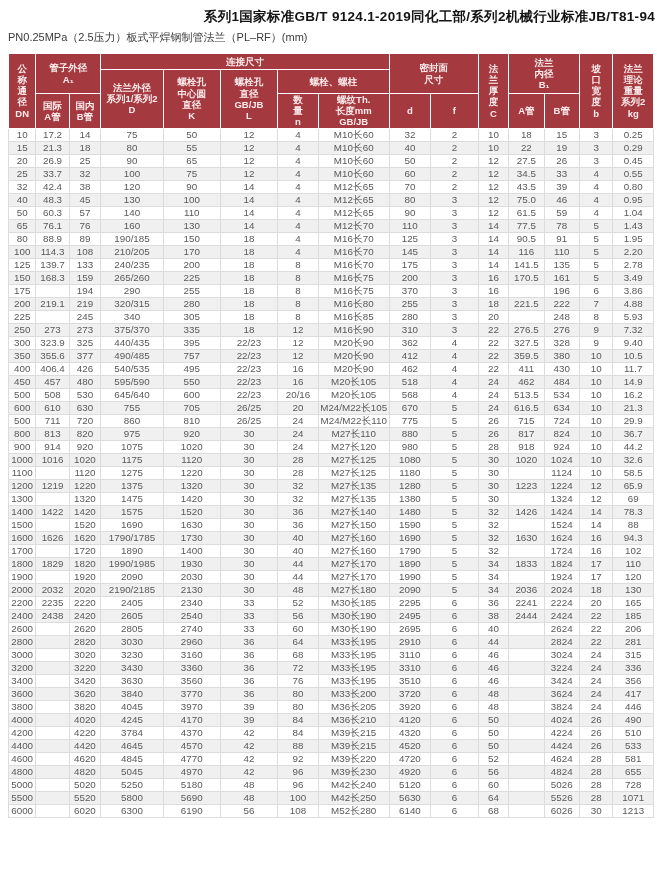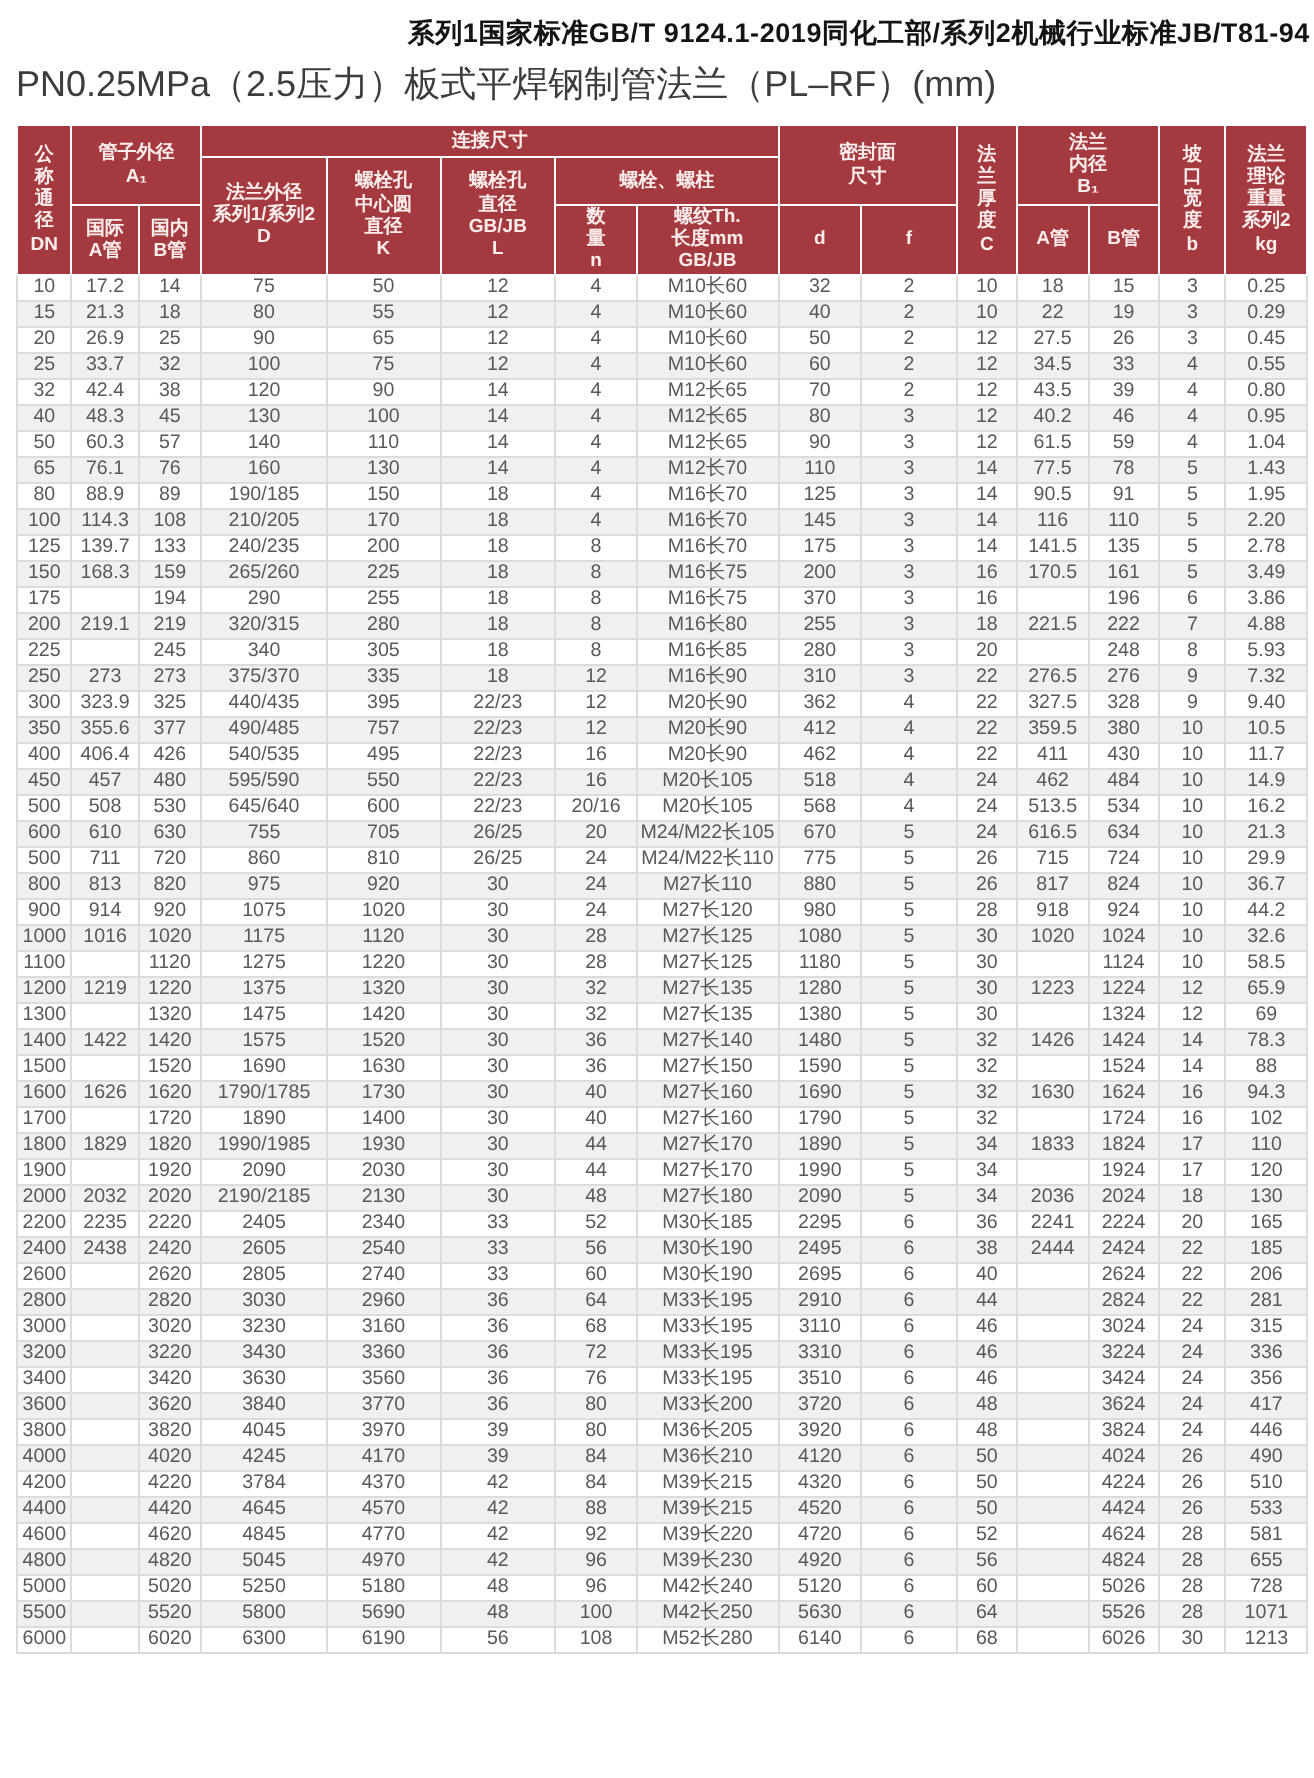--- a/index.html
+++ b/index.html
@@ -14,21 +14,21 @@
   body{
     width:657px;height:889px;background:#ffffff;overflow:hidden;
     font-family:"Liberation Sans","DejaVu Sans",sans-serif;
   }
   .page{padding:6px 2px 0 8px;}
   .title{
     font-size:13.5px;font-weight:bold;color:#141414;
     letter-spacing:0.3px;margin:2px 0 4px 0;white-space:nowrap;text-align:right;
   }
   .subtitle{
-    font-size:18px;color:#3c3c3c;margin:0 0 8px 0;white-space:nowrap;
+    font-size:11px;color:#3c3c3c;margin:0 0 8px 0;white-space:nowrap;
   }
   table.spec{
     border-collapse:collapse;table-layout:fixed;width:646px;
   }
   table.spec thead th{
     background:var(--header-bg);color:var(--header-fg);
     font-size:9.5px;font-weight:bold;text-align:center;vertical-align:middle;
     border:1px solid #ffffff;padding:0;line-height:1.18;
     white-space:pre-line;word-break:break-all;
   }
@@ -221,21 +221,21 @@
           <td>48.3</td>
           <td>45</td>
           <td>130</td>
           <td>100</td>
           <td>14</td>
           <td>4</td>
           <td>M12长65</td>
           <td>80</td>
           <td>3</td>
           <td>12</td>
-          <td>40.2</td>
+          <td>75.0</td>
           <td>46</td>
           <td>4</td>
           <td>0.95</td>
         </tr>
         <tr>
           <td>50</td>
           <td>60.3</td>
           <td>57</td>
           <td>140</td>
           <td>110</td>

